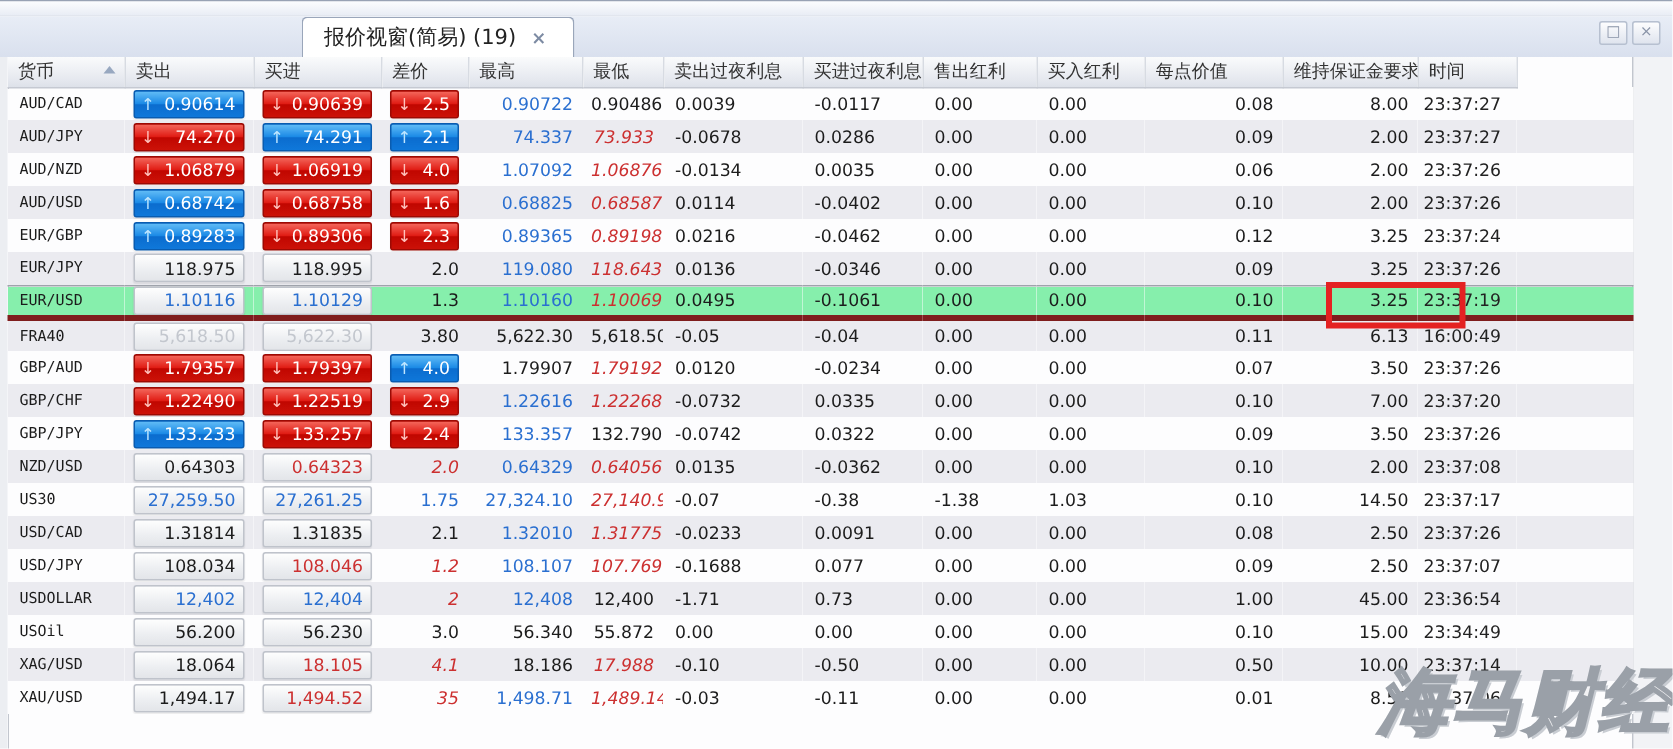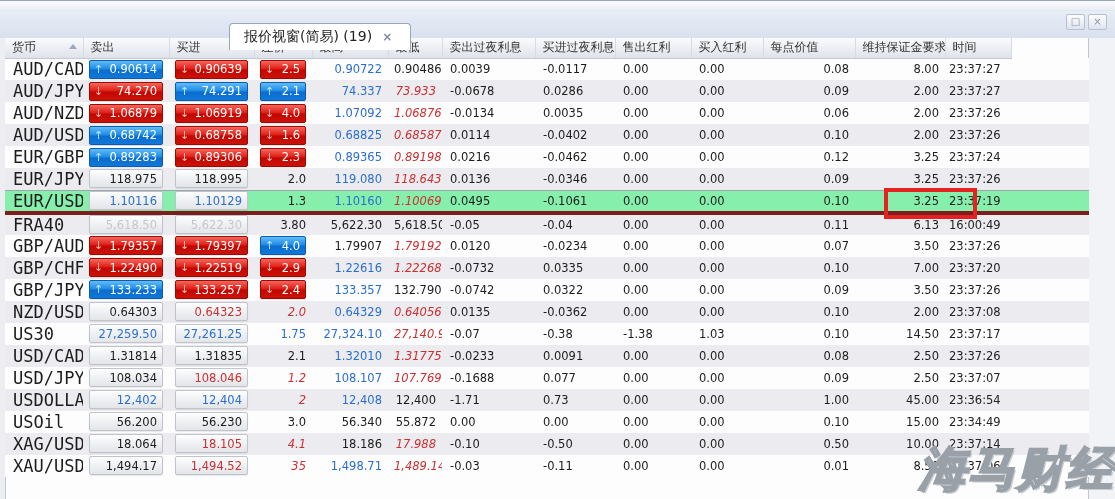--- a/index.html
+++ b/index.html
@@ -9,21 +9,21 @@
     background:#ffffff; border-top:1px solid #98a2b4; }
   
   .topstrip { position:absolute; left:0; top:0; width:1115px; height:10px;
     background:linear-gradient(180deg,#fbfcfe,#e9edf5); border-bottom:1px solid #e2e6ee; }
   .tabbar { position:absolute; left:0; top:10px; width:1115px; height:27px;
     background:linear-gradient(180deg,#e8edf6,#d9e0ee); }
   .tab { position:absolute; top:1px; height:26px; padding:0 14px;
     font-size:14px; color:#222; display:flex; align-items:center; gap:8px;
     border:1px solid #aab4c6; border-bottom:none; border-radius:4px 4px 0 0;
     background:linear-gradient(180deg,#f6f8fb,#dde3ee); cursor:default; white-space:nowrap; }
-  .tab.active { background:#ffffff; border-color:#9aa6ba; z-index:2; top:12px; height:27px;margin-left:28px; }
+  .tab.active { background:#ffffff; border-color:#9aa6ba; z-index:2; top:0; height:27px; }
   .tab-close { font-size:12px; color:#7d8ba3; font-weight:bold; margin-left:2px; }
   .winbtns { position:absolute; right:8px; top:3px; display:flex; gap:3px; }
   .winbtn { width:19px; height:16px; border:1px solid #b7c0d0; border-radius:2px;
     background:linear-gradient(180deg,#fdfdfe,#dfe4ee); color:#8a94a8;
     font-size:10px; line-height:14px; text-align:center; }
   
   .table-area { position:absolute; left:0; top:37px; width:1089px; height:462px;
     border-left:5px solid #eceef2; border-right:1px solid #c2c6ce;
     box-shadow:inset 1px 0 0 #c2c6ce; background:#fdfdfe; }
   table { border-collapse:collapse; table-layout:fixed; width:1084px; }
@@ -31,21 +31,21 @@
     padding:0 0 0 7px; background:linear-gradient(180deg,#fafbfc,#e4e7ee 80%,#dde1e9);
     border-bottom:1px solid #c5c9d2; border-right:1px solid #d7dbe2; white-space:nowrap; overflow:hidden; }
   .sortarrow { float:right; margin:5px 6px 0 0; width:0; height:0;
     border-left:4px solid transparent; border-right:4px solid transparent;
     border-bottom:5px solid #98a8c0; }
   tbody td { height:22px; font-size:11.5px; color:#1c1c1c; padding:0 6px;
     white-space:nowrap; overflow:hidden; }
   tbody tr:nth-child(even) { background:#ebebf0; }
   tbody tr:nth-child(odd)  { background:#fdfdfe; }
   tbody tr.selected { background:#86efac; border-top:1px solid #9fa3ab; border-bottom:4px solid #7f1d1d; }
-  td.sym { padding-left:8px; font-family:"DejaVu Sans Mono","Liberation Mono",monospace; font-size:17px; }
+  td.sym { padding-left:8px; font-family:"DejaVu Sans Mono","Liberation Mono",monospace; font-size:10px; }
   td.num-r { text-align:right; }
   td.num-l { text-align:left; padding-left:8px; }
   td.time { padding-left:4px; color:#222;margin-left:28px; }
   .c-blue { color:#2a6fd0; }
   .c-red  { color:#cc3030;font-style:italic; }
   .c-black{ color:#1c1c1c; }
   
   .pbtn { display:flex; align-items:center; height:19px; margin:0; padding:0 5px 0 4px;
     border:1px solid #bfc3cb; border-radius:2px; font-size:11.5px;
     background:linear-gradient(180deg,#fefefe,#eceef1 60%,#e3e5e9);

